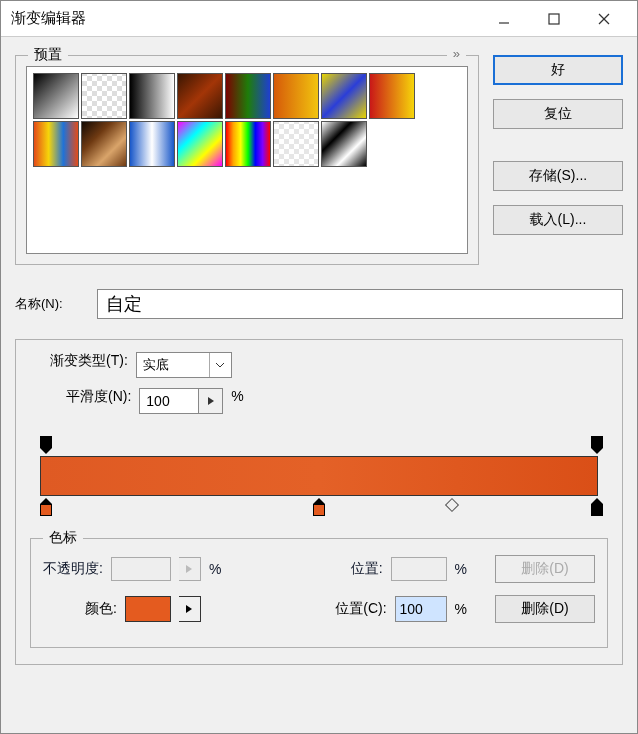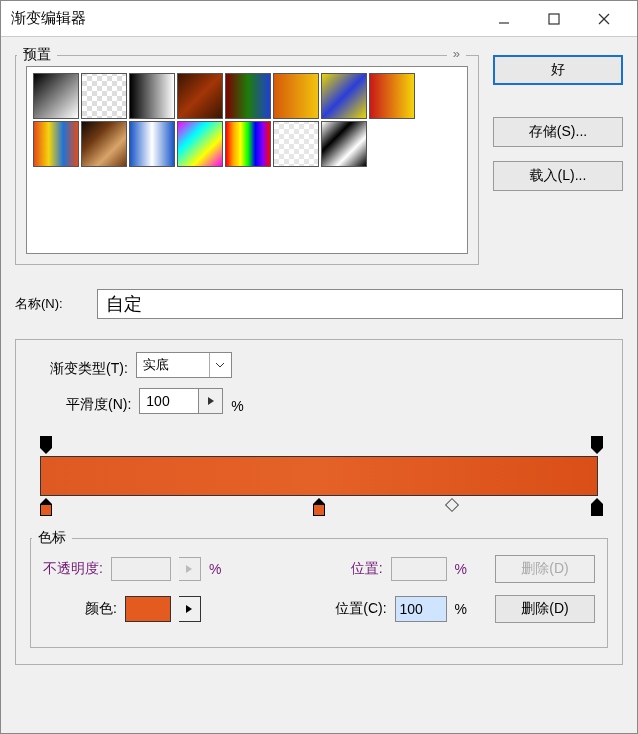--- a/index.html
+++ b/index.html
@@ -51,21 +51,21 @@
   .presets-fieldset {
     flex: 1;
     border: 1px solid #b0b0b0;
     padding: 10px 10px 10px 10px;
     position: relative;
     height: 210px;
   }
   .fieldset-legend {
     position: absolute;
     top: -10px;
-    left: 1px;
+    left: 12px;
     background: #f0f0f0;
     padding: 0 6px;
     font-size: 14px;
   }
   .expand-arrows {
     position: absolute;
     top: -10px;
     right: 12px;
     background: #f0f0f0;
     padding: 0 6px;
@@ -132,21 +132,21 @@
 
   
   .settings-fieldset {
     margin-top: 20px;
     border: 1px solid #b0b0b0;
     padding: 12px 14px 16px 14px;
     position: relative;
   }
   .row {
     display: flex;
-    align-items: flex-end;
+    align-items: flex-start;
     gap: 8px;
     margin-bottom: 10px;
   }
   .row-label { font-size: 14px; }
   .select-combo {
     display: inline-flex;
     height: 26px;
     border: 1px solid #888;
     background: #fff;
   }
@@ -259,21 +259,21 @@
     position: relative;
   }
   .stop-row {
     display: flex;
     align-items: center;
     gap: 8px;
     margin-bottom: 12px;
   }
   .stop-row .lab { font-size: 14px; }
   .stop-row .gap { flex: 1; }
-  .stop-row.disabled .lab { color: #701a75; }
+  .stop-row.disabled .lab { color: #0f172a; }
   .mini-input {
     width: 60px; height: 24px;
     border: 1px solid #aaa;
     background: #fdfdfd;
   }
   .mini-step {
     width: 22px; height: 24px;
     border: 1px solid #aaa;
     border-left: none;
     display: flex; align-items: center; justify-content: center;
@@ -356,20 +356,21 @@
               <div class="swatch" style="background: linear-gradient(135deg, rgb(255, 0, 255), rgb(0, 255, 255), rgb(255, 255, 0), rgb(255, 0, 255));"></div>
               <div class="swatch" style="background: linear-gradient(90deg, rgb(255, 0, 0), rgb(255, 165, 0), rgb(255, 255, 0), rgb(0, 255, 0), rgb(0, 0, 255), rgb(128, 0, 255), rgb(255, 0, 0));"></div>
               <div class="swatch" style="background: repeating-conic-gradient(rgb(255, 255, 255) 0deg, rgb(255, 255, 255) 25%, rgb(230, 230, 230) 0deg, rgb(230, 230, 230) 50%) 0px center / 10px 10px, linear-gradient(135deg, rgba(255, 255, 255, 0), rgba(255, 255, 255, 0.9));"></div>
               <div class="swatch" style="background: linear-gradient(135deg, rgb(255, 255, 255), rgb(0, 0, 0), rgb(255, 255, 255), rgb(0, 0, 0));"></div>
             </div>
         </div>
       </div>
 
       <div class="side-buttons">
         <div class="btn primary">好</div>
+        <div class="btn">复位</div>
         <div style="height:4px"></div>
         <div class="btn">存储(S)...</div>
         <div class="btn">载入(L)...</div>
       </div>
     </div>
 
     <div class="name-row">
       <div class="name-label">名称(N):</div>
       <input class="name-input" value="自定" style="">
     </div>

